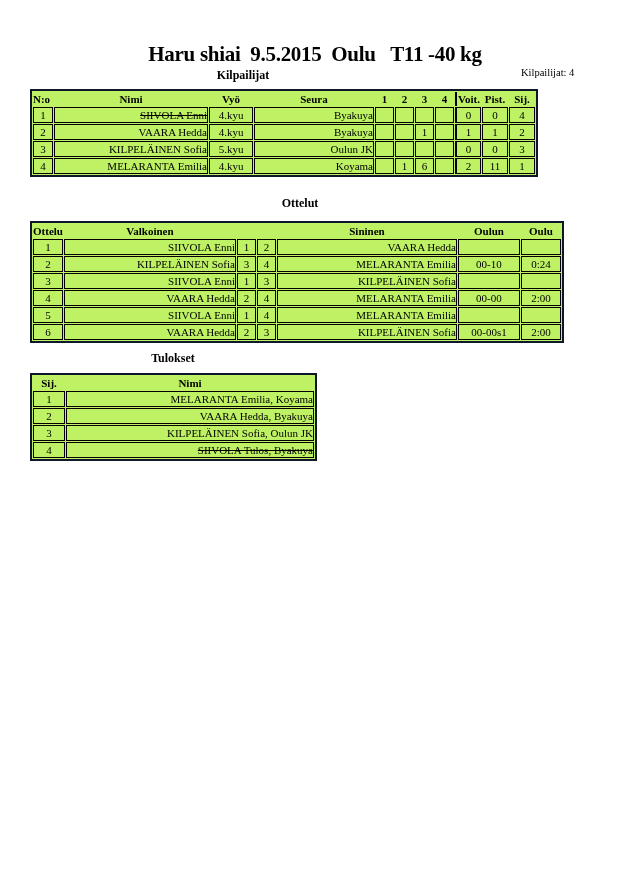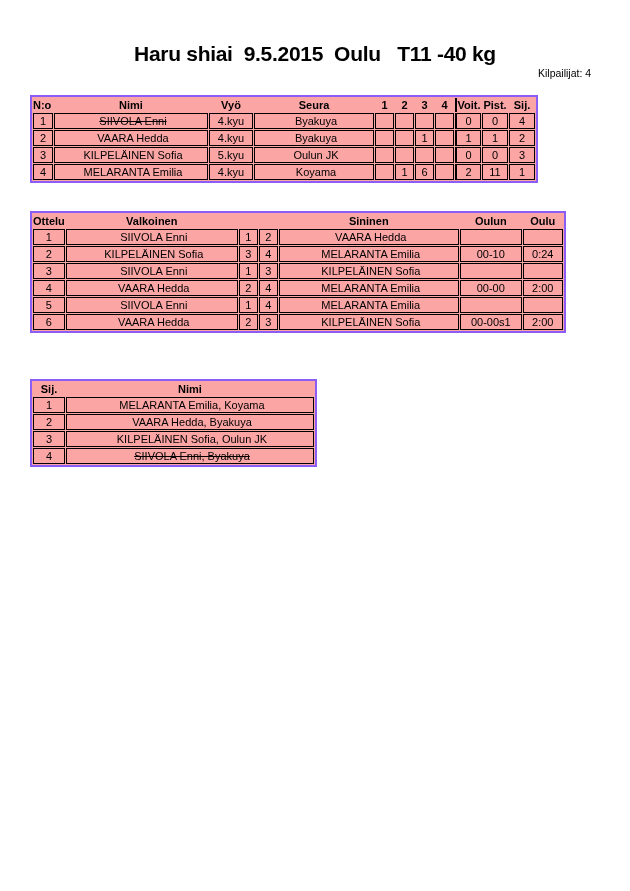--- a/index.html
+++ b/index.html
@@ -1,59 +1,60 @@
 <!DOCTYPE html>
 <html><head>
 <meta charset="utf-8">
 <style>
   html,body { margin:0; padding:0; background:#fff; }
   .page {
     position:relative; width:630px; height:891px; background:#ffffff;
-    font-family:Liberation Sans, sans-serif; color:#000; overflow:hidden;
+    font-family:Liberation Serif, serif; color:#000; overflow:hidden;
   }
   .title {
     position:absolute; top:42px; left:0; width:630px; text-align:center;
     font-size:21px; font-weight:bold; white-space:pre; letter-spacing:-0.3px;
   }
   .sub { position:absolute; font-size:12px; font-weight:bold; text-align:center; }
   #sub-kilpailijat { top:68px; left:0; width:486px; }
   #sub-ottelut    { top:196px; left:0; width:600px; }
   #sub-tulokset   { top:351px; left:0; width:346px; }
-  .count { position:absolute; top:67px; left:538px; font-size:10.5px; }
-
-  .tbl-wrap { position:absolute; border:2px solid #8b5cf6; background:#fca5a5;margin-top:6px; }
+  .count { position:absolute; top:67px; left:521px; font-size:10.5px; }
+
+  .tbl-wrap { position:absolute; border:2px solid #0f172a; background:#bef264; }
   #t1 { left:30px; top:89px; }
-  #t2 { left:30px; top:205px; }
+  #t2 { left:30px; top:221px; }
   #t3 { left:30px; top:373px; }
 
   table {
     border-collapse:separate; border-spacing:1px; table-layout:fixed;
     font-size:11px; line-height:1;
   }
   th {
     font-weight:bold; padding:0; height:14px; white-space:nowrap;
     overflow:visible; vertical-align:middle; font-size:11px;
   }
   td {
     border:1px solid #000; height:16px; padding:0; text-align:center;
     white-space:nowrap; overflow:visible; box-sizing:border-box;
     vertical-align:middle;
   }
   th.l { text-align:left; }
-  td.l { text-align:center; padding-left:4px; }
+  td.l { text-align:right; padding-left:4px; }
   th.grp, td.grp { border-left:2px solid #000; }
   .strike { text-decoration:line-through; }
 </style>
 </head>
 <body>
 
 <div class="page">
 
   <div class="title">Haru shiai  9.5.2015  Oulu   T11 -40 kg</div>
 
+  <div class="sub" id="sub-kilpailijat">Kilpailijat</div>
   <div class="count">Kilpailijat: 4</div>
 
   <div class="tbl-wrap" id="t1">
     <table>
       <colgroup>
         <col style="width:20px">
           <col style="width:154px">
           <col style="width:44px">
           <col style="width:120px">
         <col style="width:19px">
@@ -127,20 +128,21 @@
         <td>6</td>
         <td></td>
         <td class="grp">2</td>
         <td>11</td>
         <td>1</td>
       </tr>
     </tbody>
       </table>
   </div>
 
+  <div class="sub" id="sub-ottelut">Ottelut</div>
 
   <div class="tbl-wrap" id="t2">
     <table>
       <colgroup>
         <col style="width:25px">
           <col style="width:172px">
           <col style="width:19px">
           <col style="width:19px">
         <col style="width:180px">
           <col style="width:62px">
@@ -207,20 +209,21 @@
         <td>2</td>
         <td>3</td>
         <td class="l">KILPELÄINEN Sofia</td>
         <td>00-00s1</td>
         <td>2:00</td>
       </tr>
     </tbody>
       </table>
   </div>
 
+  <div class="sub" id="sub-tulokset">Tulokset</div>
 
   <div class="tbl-wrap" id="t3">
     <table>
       <colgroup>
         <col style="width:32px">
           <col style="width:248px">
       </colgroup>
       <tbody>
           <tr>
         <th>Sij.</th>
@@ -233,19 +236,19 @@
       <tr>
         <td>2</td>
         <td class="l">VAARA Hedda, Byakuya</td>
       </tr>
       <tr>
         <td>3</td>
         <td class="l">KILPELÄINEN Sofia, Oulun JK</td>
       </tr>
       <tr>
         <td>4</td>
-        <td class="l strike">SIIVOLA Enni, Byakuya</td>
+        <td class="l strike">SIIVOLA Tulos, Byakuya</td>
       </tr>
     </tbody>
       </table>
   </div>
 
 </div>
 
 </body></html>

